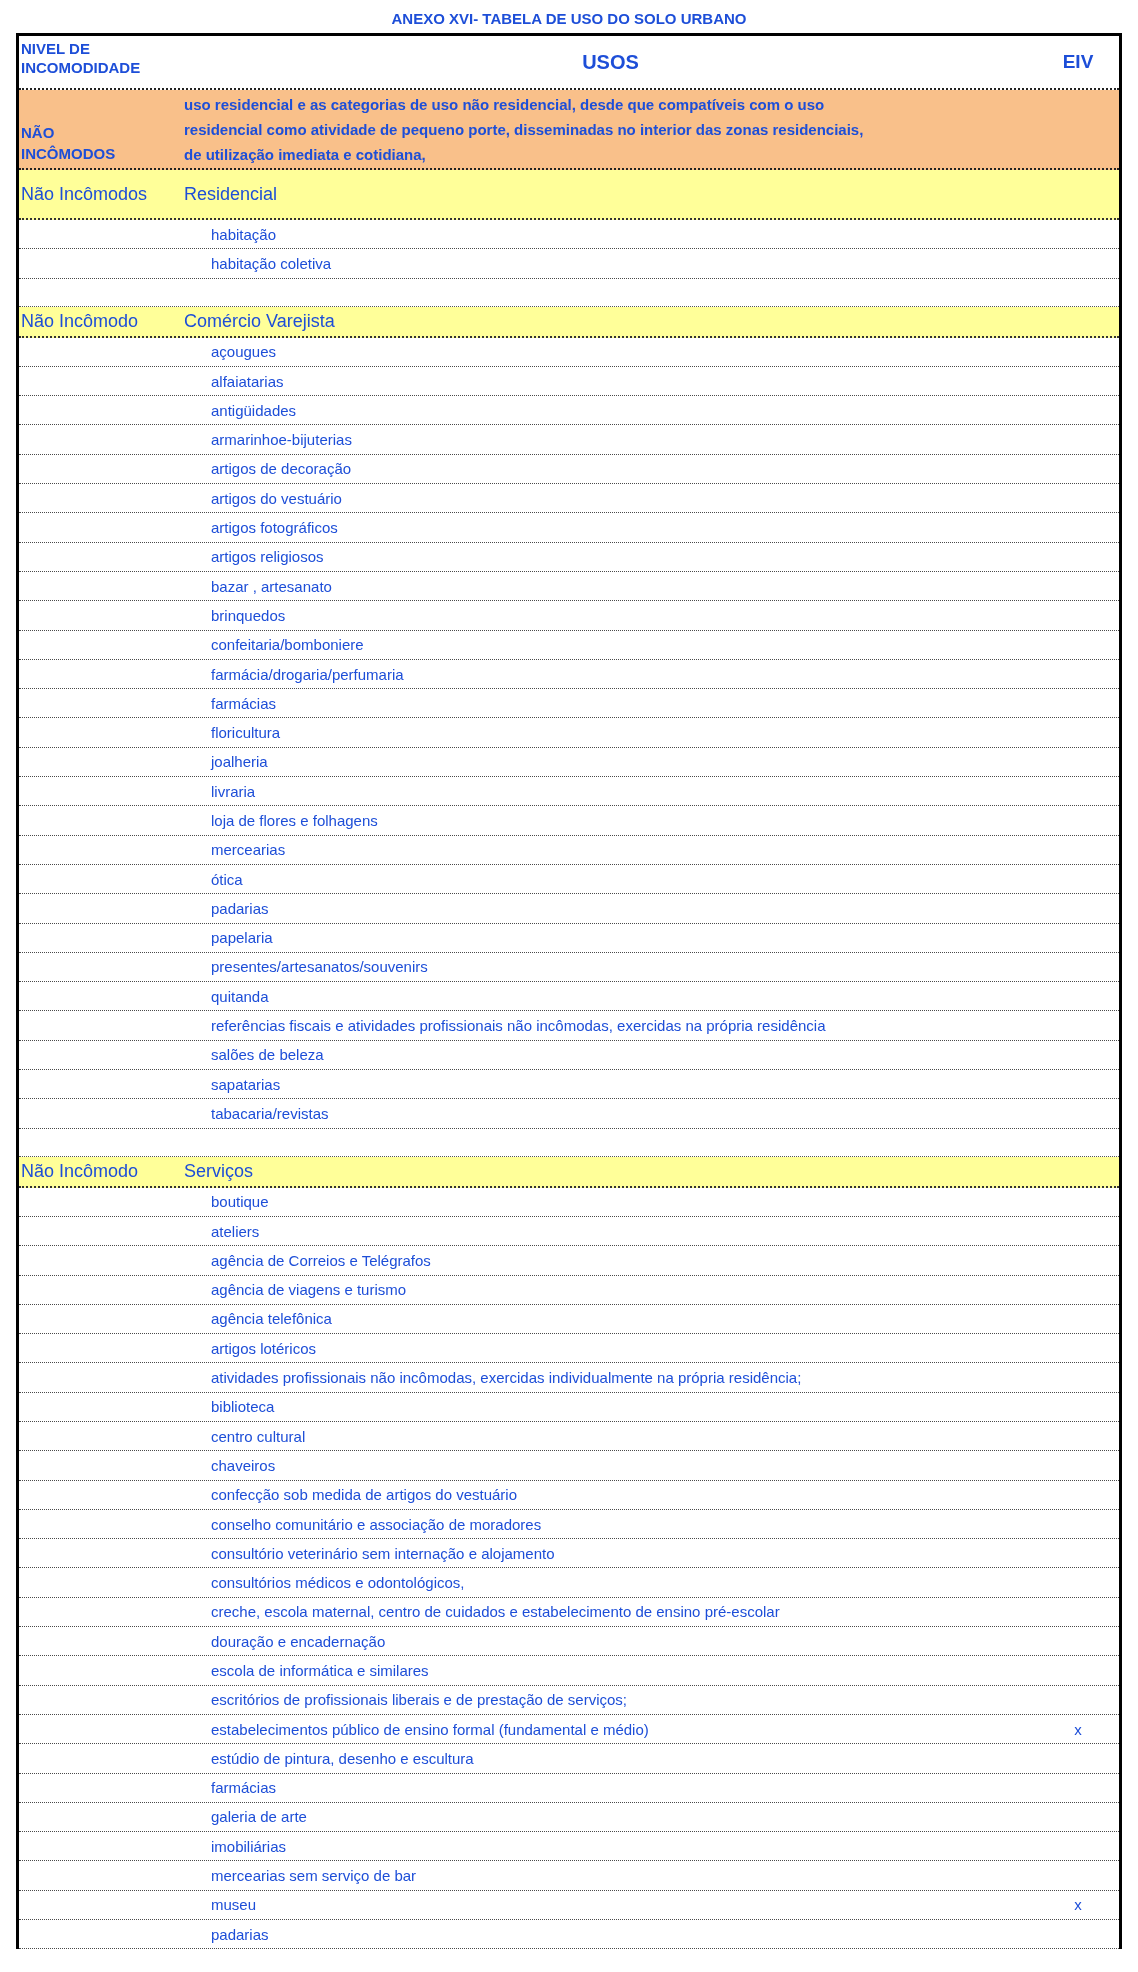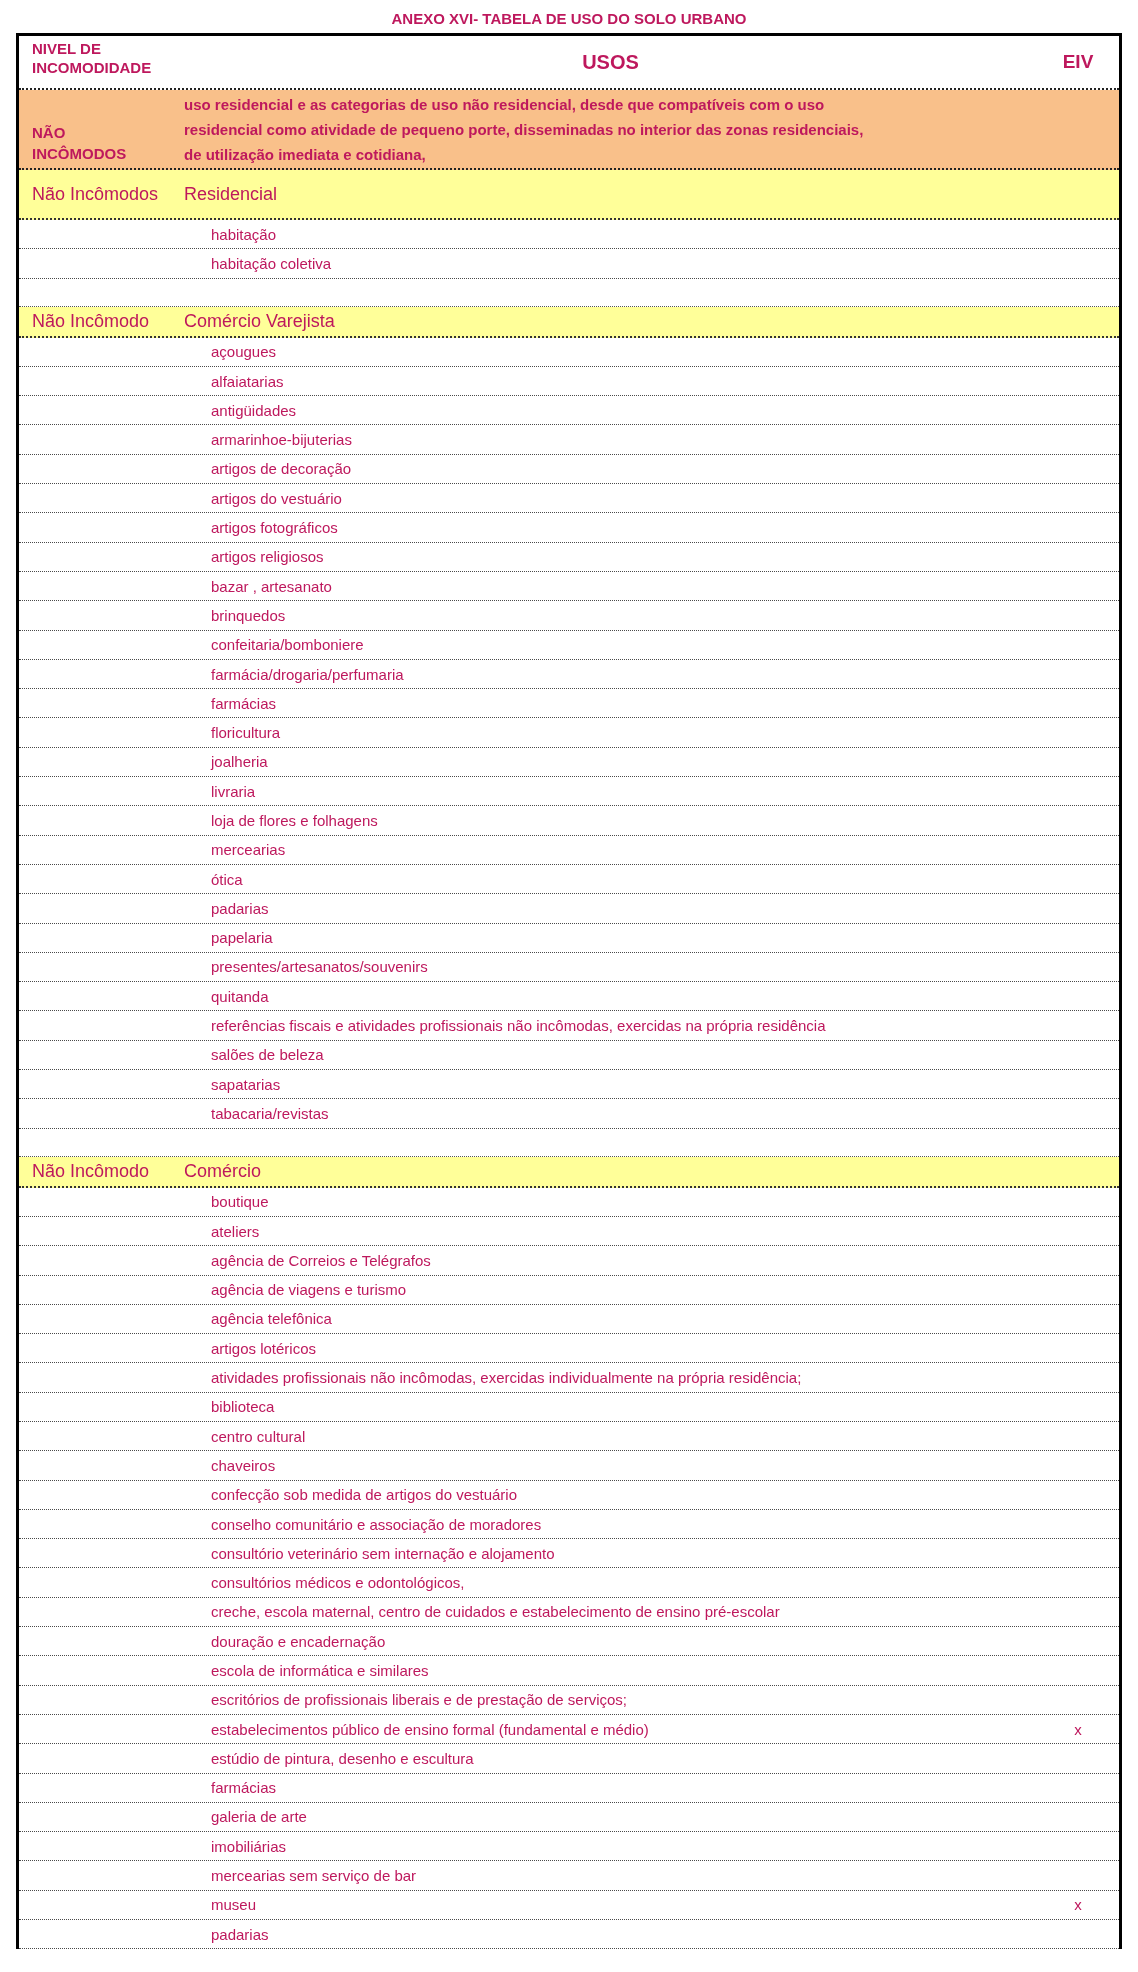--- a/index.html
+++ b/index.html
@@ -1,31 +1,31 @@
 <!DOCTYPE html>
 <html><head>
 <meta charset="utf-8">
 <style>
   * { box-sizing: border-box; margin: 0; padding: 0; }
   html, body { background: #ffffff; }
   .page {
     width: 1138px; height: 1972px; background: #ffffff;
     font-family: "Liberation Sans", sans-serif;
-    color: #be185d; position: relative; overflow: hidden;
+    color: #1d4ed8; position: relative; overflow: hidden;
   }
   .title {
     height: 33px; padding-top: 10px;
     text-align: center; font-weight: bold; font-size: 15px;
   }
   .table {
     margin: 0 16px; border: 3px solid #000; border-bottom: none;
     background: #fff;
   }
   .row { display: flex; border-bottom: 1px dotted #4a4a4a; }
-  .col-level { width: 161px; flex: none; padding-left: 13px; }
+  .col-level { width: 161px; flex: none; padding-left: 2px; }
   .col-usos  { flex: 1; padding-left: 4px; min-width: 0; }
   .col-eiv   { width: 82px; flex: none; text-align: center; }
 
   .header-row { height: 54px; border-bottom: 2px dotted #222; }
   .header-row .col-level { font-weight: bold; font-size: 15px; line-height: 19px; padding-top: 3px; }
   .header-row .col-usos  { display: flex; align-items: center; justify-content: center; font-weight: bold; font-size: 20px; }
   .header-row .col-eiv   { display: flex; align-items: center; justify-content: center; font-weight: bold; font-size: 19px; }
 
   .intro-row { height: 80px; background: #F9C08A; border-bottom: 2px dotted #222; }
   .intro-row .col-level { font-weight: bold; font-size: 15px; line-height: 21px; display: flex; flex-direction: column; justify-content: center; margin-top: 27px; }
@@ -226,21 +226,21 @@
           <div class="col-eiv"></div>
         </div>
         <div class="row item-row">
           <div class="col-level"></div>
           <div class="col-usos">tabacaria/revistas</div>
           <div class="col-eiv"></div>
         </div>
         <div class="row gap-row"></div>
         <div class="row section-head">
           <div class="col-level">Não Incômodo</div>
-          <div class="col-usos">Comércio</div>
+          <div class="col-usos">Serviços</div>
           <div class="col-eiv"></div>
         </div>
         <div class="row item-row">
           <div class="col-level"></div>
           <div class="col-usos">boutique</div>
           <div class="col-eiv"></div>
         </div>
         <div class="row item-row">
           <div class="col-level"></div>
           <div class="col-usos">ateliers</div>

